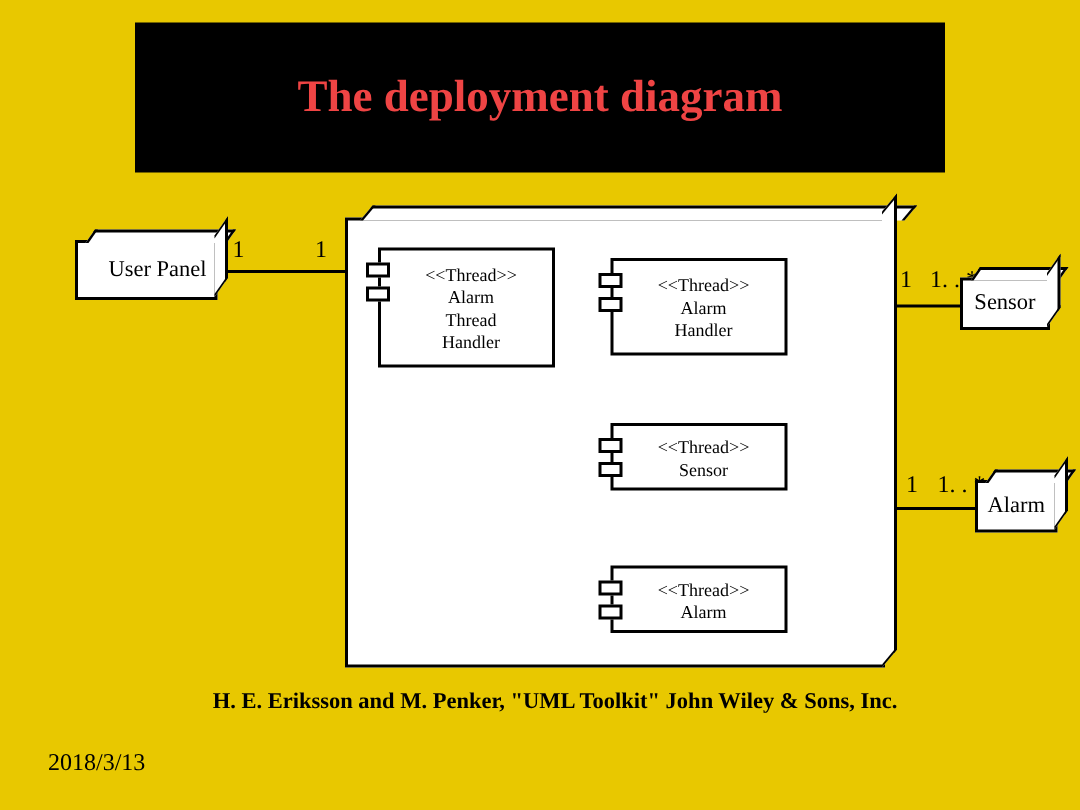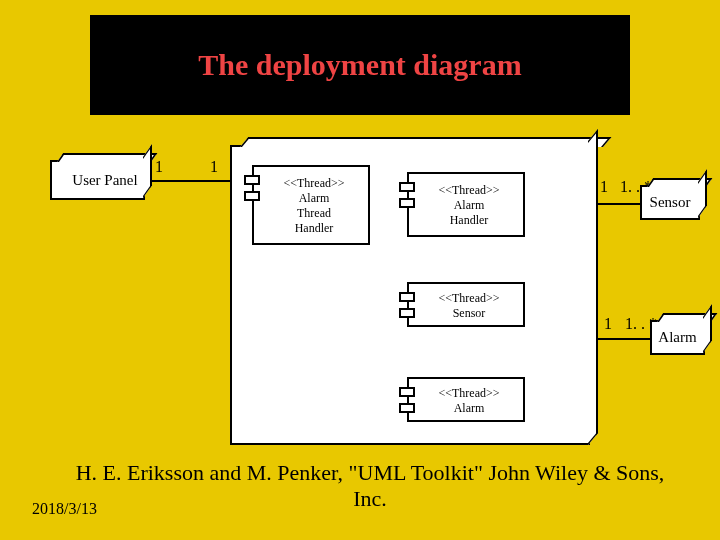--- a/index.html
+++ b/index.html
@@ -154,22 +154,22 @@
   .mult {
     position: absolute;
     font-size: 16px;
   }
 
   .citation {
     position: absolute;
     left: 60px;
     top: 460px;
     width: 620px;
-    font-weight: normal;
-    font-size: 22px;
+    font-weight: bold;
+    font-size: 15px;
     text-align: center;
   }
   .date-label {
     position: absolute;
     left: 32px;
     top: 500px;
     font-size: 16px;
   }
 </style>
 </head>

